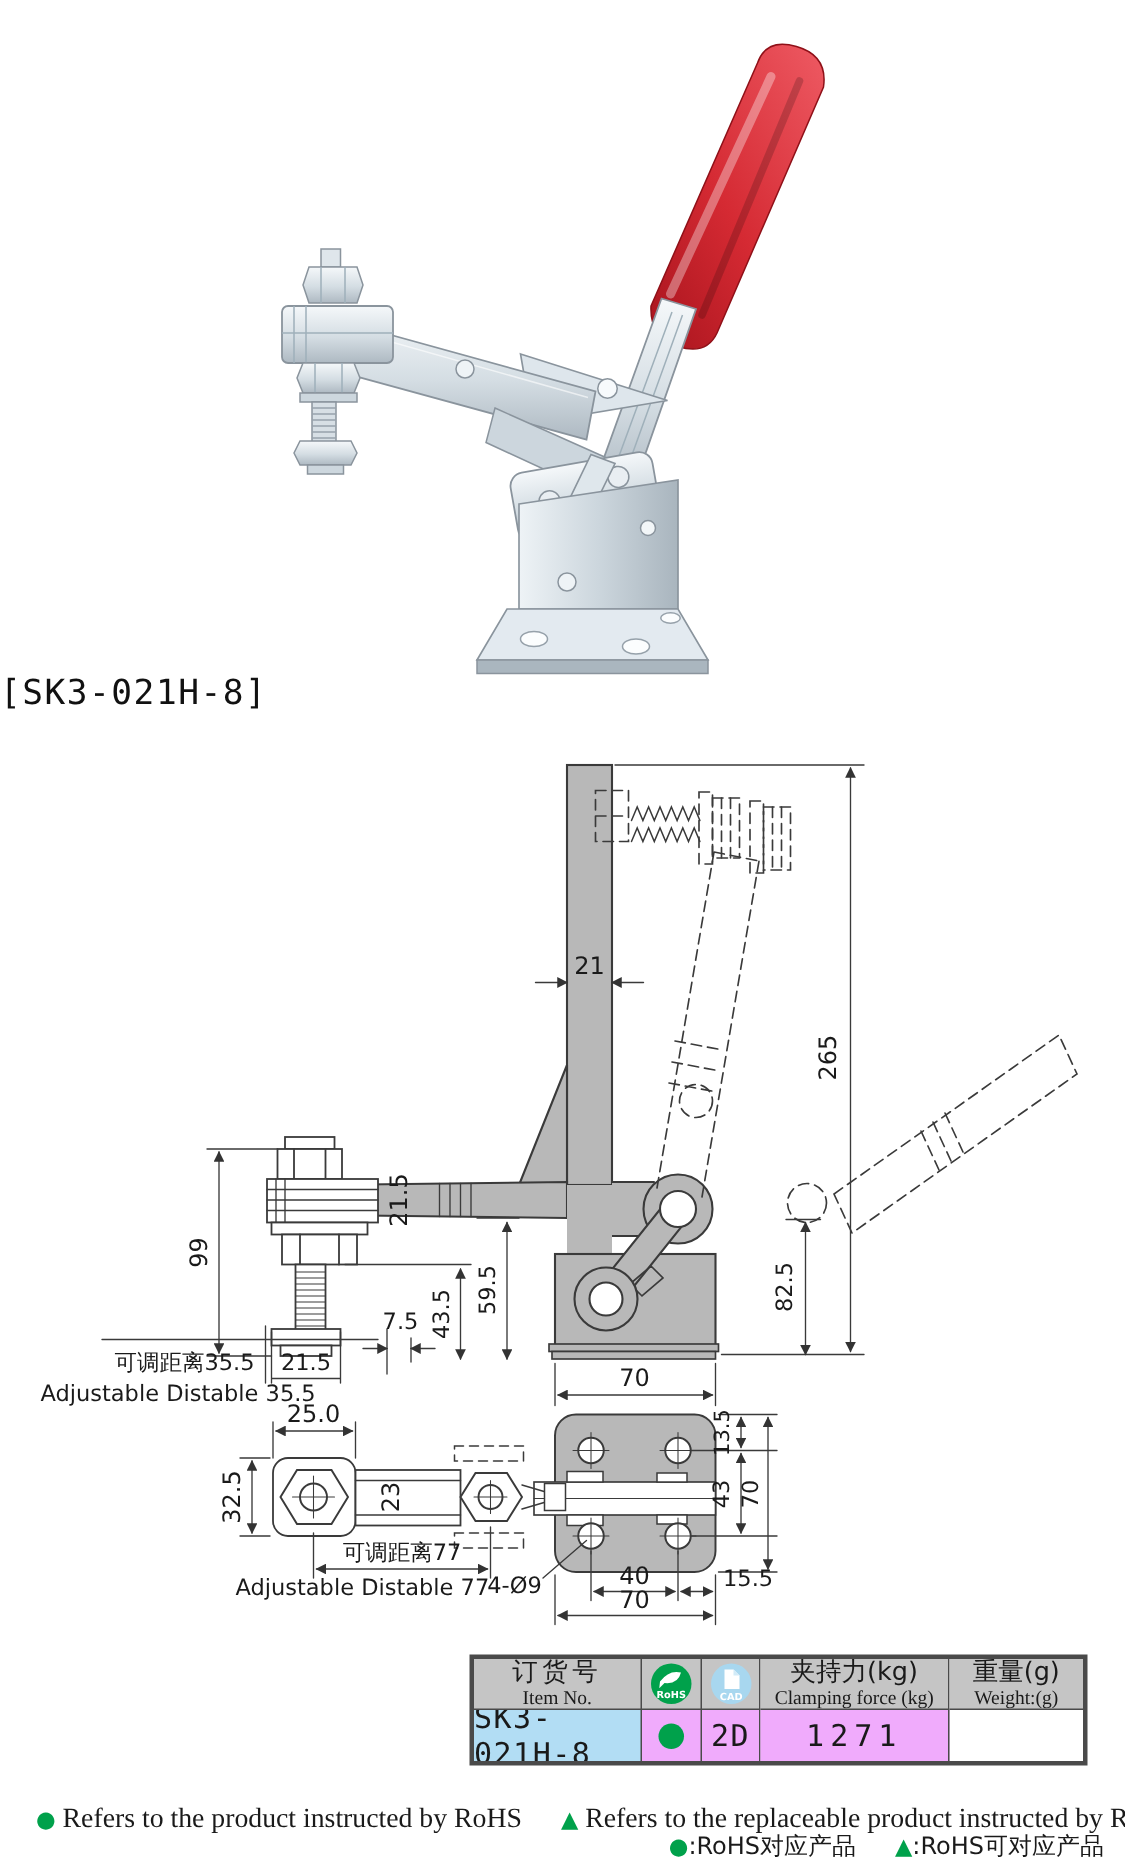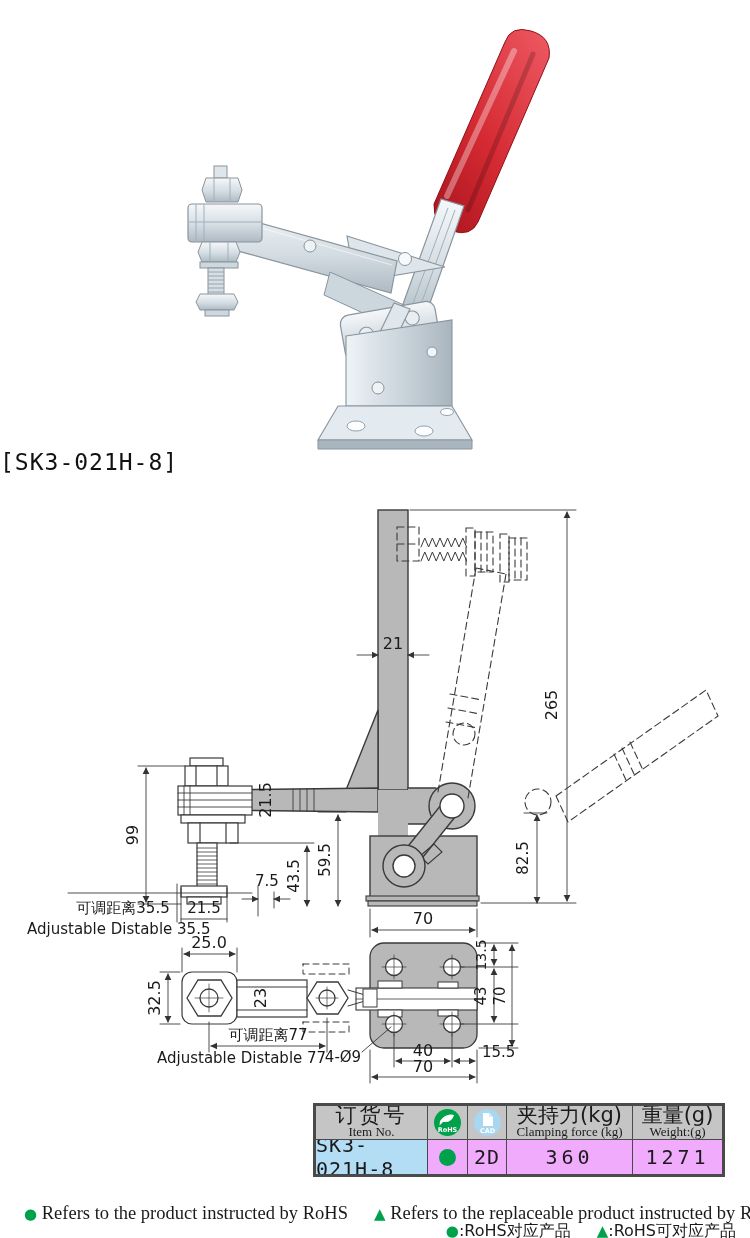--- a/index.html
+++ b/index.html
@@ -9,24 +9,24 @@
   svg text{font-family:"DejaVu Sans",sans-serif;}
   .caption{position:absolute;top:449px;left:0;width:750px;text-align:left;
            font-family:"DejaVu Sans Mono",monospace;font-size:23px;letter-spacing:1px;color:#111;}
   
   .spec-table{position:absolute;left:313px;top:1103px;width:412px;height:74px;
               border:3px solid #4a4a4a;box-sizing:border-box;
               display:grid;grid-template-columns:112px 40px 39px 126px 89px;grid-template-rows:34px 34px;}
   .spec-table .cell{border-right:1.5px solid #4a4a4a;border-bottom:1.5px solid #4a4a4a;
                     display:flex;flex-direction:column;align-items:center;justify-content:center;
                     overflow:hidden;box-sizing:border-box;background:#f0abfc;}
-  .spec-table .cell:nth-child(5n){border-right:none;}
+  .spec-table .cell:nth-child(5n){border-right:none;justify-content:flex-end;}
   .spec-table .cell.lastrow{border-bottom:none;}
   .spec-table .hdr{background:#c5c5c5;}
-  .hdr .cn{font-size:21px;line-height:17px;letter-spacing:3px;}
+  .hdr .cn{font-size:17px;line-height:17px;letter-spacing:3px;}
   .hdr .cn.tight{letter-spacing:0;}
   .hdr .en{font-family:"Liberation Serif",serif;font-size:13px;line-height:15px;}
   .item-cell{background:#b2ddf4 !important;}
   .mono{font-family:"DejaVu Sans Mono",monospace;}
   .val{font-size:20px;letter-spacing:2px;}
   .dot{width:17px;height:17px;border-radius:50%;background:#00a14b;display:inline-block;}
   
   .fn1{position:absolute;top:1181px;right:14px;font-size:16px;line-height:20px;white-space:nowrap;margin-top:40px;}
   .fn1 .sym{color:#00a14b;font-size:15px;}
   .fn2{position:absolute;top:1202px;left:24px;width:716px;font-family:"Liberation Serif",serif;
@@ -313,23 +313,20 @@
     <div class="cell lastrow item-cell">
       <span class="mono val" style="letter-spacing:1px">SK3-021H-8</span>
     </div>
     <div class="cell lastrow">
       <span class="dot"></span>
     </div>
     <div class="cell lastrow">
       <span class="mono val" style="letter-spacing:1px">2D</span>
     </div>
     <div class="cell lastrow">
-      <span class="mono val" style="letter-spacing:4px">360</span>
-    </div>
-    <div class="cell lastrow">
       <span class="mono val" style="letter-spacing:4px">1271</span>
     </div>
   </div>
 
   <div class="fn1">
     <span class="sym">●</span><span>:RoHS对应产品</span><span class="gap"></span><span class="sym">▲</span><span>:RoHS可对应产品</span>
   </div>
   <div class="fn2">
     <span class="sym">●</span>
     <span>Refers to the product instructed by RoHS</span><span class="gap"></span><span class="sym">▲</span>

